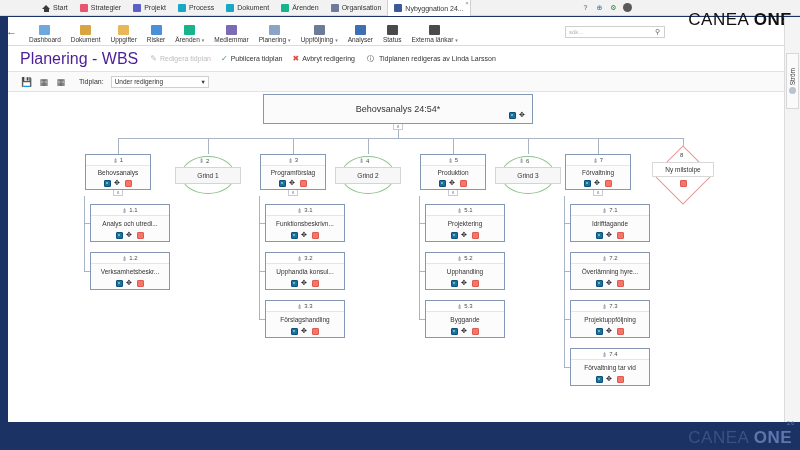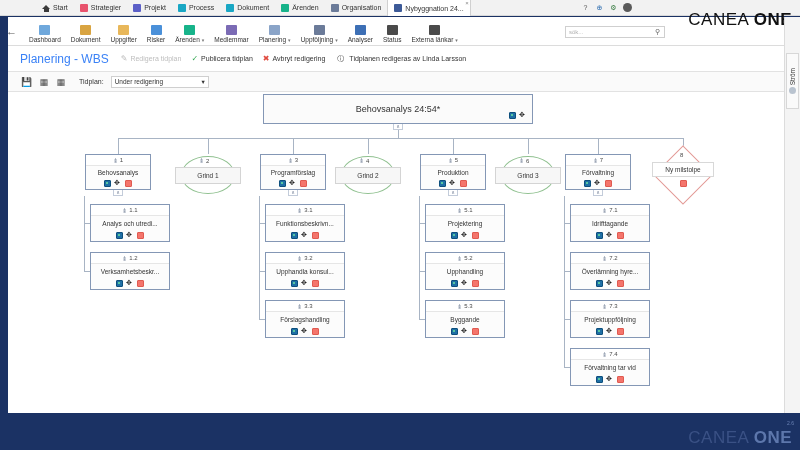--- a/index.html
+++ b/index.html
@@ -96,21 +96,21 @@
     position: absolute; left: 0; top: 17px; width: 8px; height: 433px;
     background: #1b3264;
   }
 
   
   .pagehead {
     position: absolute; left: 8px; top: 46px; width: 792px; height: 26px;
     background: #fff; border-bottom: 1px solid #e2e2e2;
     display: flex; align-items: center; padding-left: 12px; gap: 12px;
   }
-  .ptitle { font-size: 12px; color: #3b82f6; }
+  .ptitle { font-size: 16px; color: #4c1d95; }
   .pact { display: flex; align-items: center; gap: 3px; font-size: 7px; color: #333; }
   .pact.disabled { color: #bdbdbd; }
   .pact .pi { font-size: 8px; }
   .infoline { font-size: 7px; color: #333; display: flex; align-items: center; gap: 5px; }
 
   
   .toolbar {
     position: absolute; left: 8px; top: 72px; width: 792px; height: 20px;
     background: #fafafa; border-bottom: 1px solid #e2e2e2;
     display: flex; align-items: center; padding-left: 14px; gap: 7px;
@@ -210,21 +210,21 @@
     display: flex; flex-direction: column; align-items: center; justify-content: center;
   }
   .stream-tab .vtext {
     writing-mode: vertical-rl; transform: rotate(180deg);
     font-size: 6.5px; color: #333;
   }
   .stream-tab .bubble { width: 7px; height: 7px; border-radius: 50%; background: #b9c3cf; margin-top: 2px; }
 
   
   .bottombar {
-    position: absolute; left: 0; bottom: 0; width: 800px; height: 37px;
+    position: absolute; left: 0; bottom: 0; width: 800px; height: 28px;
     background: #1b3264;
   }
   .bottom-brand {
     position: absolute; right: 8px; bottom: 2px;
     font-size: 17px; color: #3a5185; letter-spacing: 0.5px;
   }
   .bottom-brand b { color: #5d77ac; }
   .ver { position: absolute; right: 6px; bottom: 24px; font-size: 5px; color: #6a83b5; }
 </style>
 </head>

